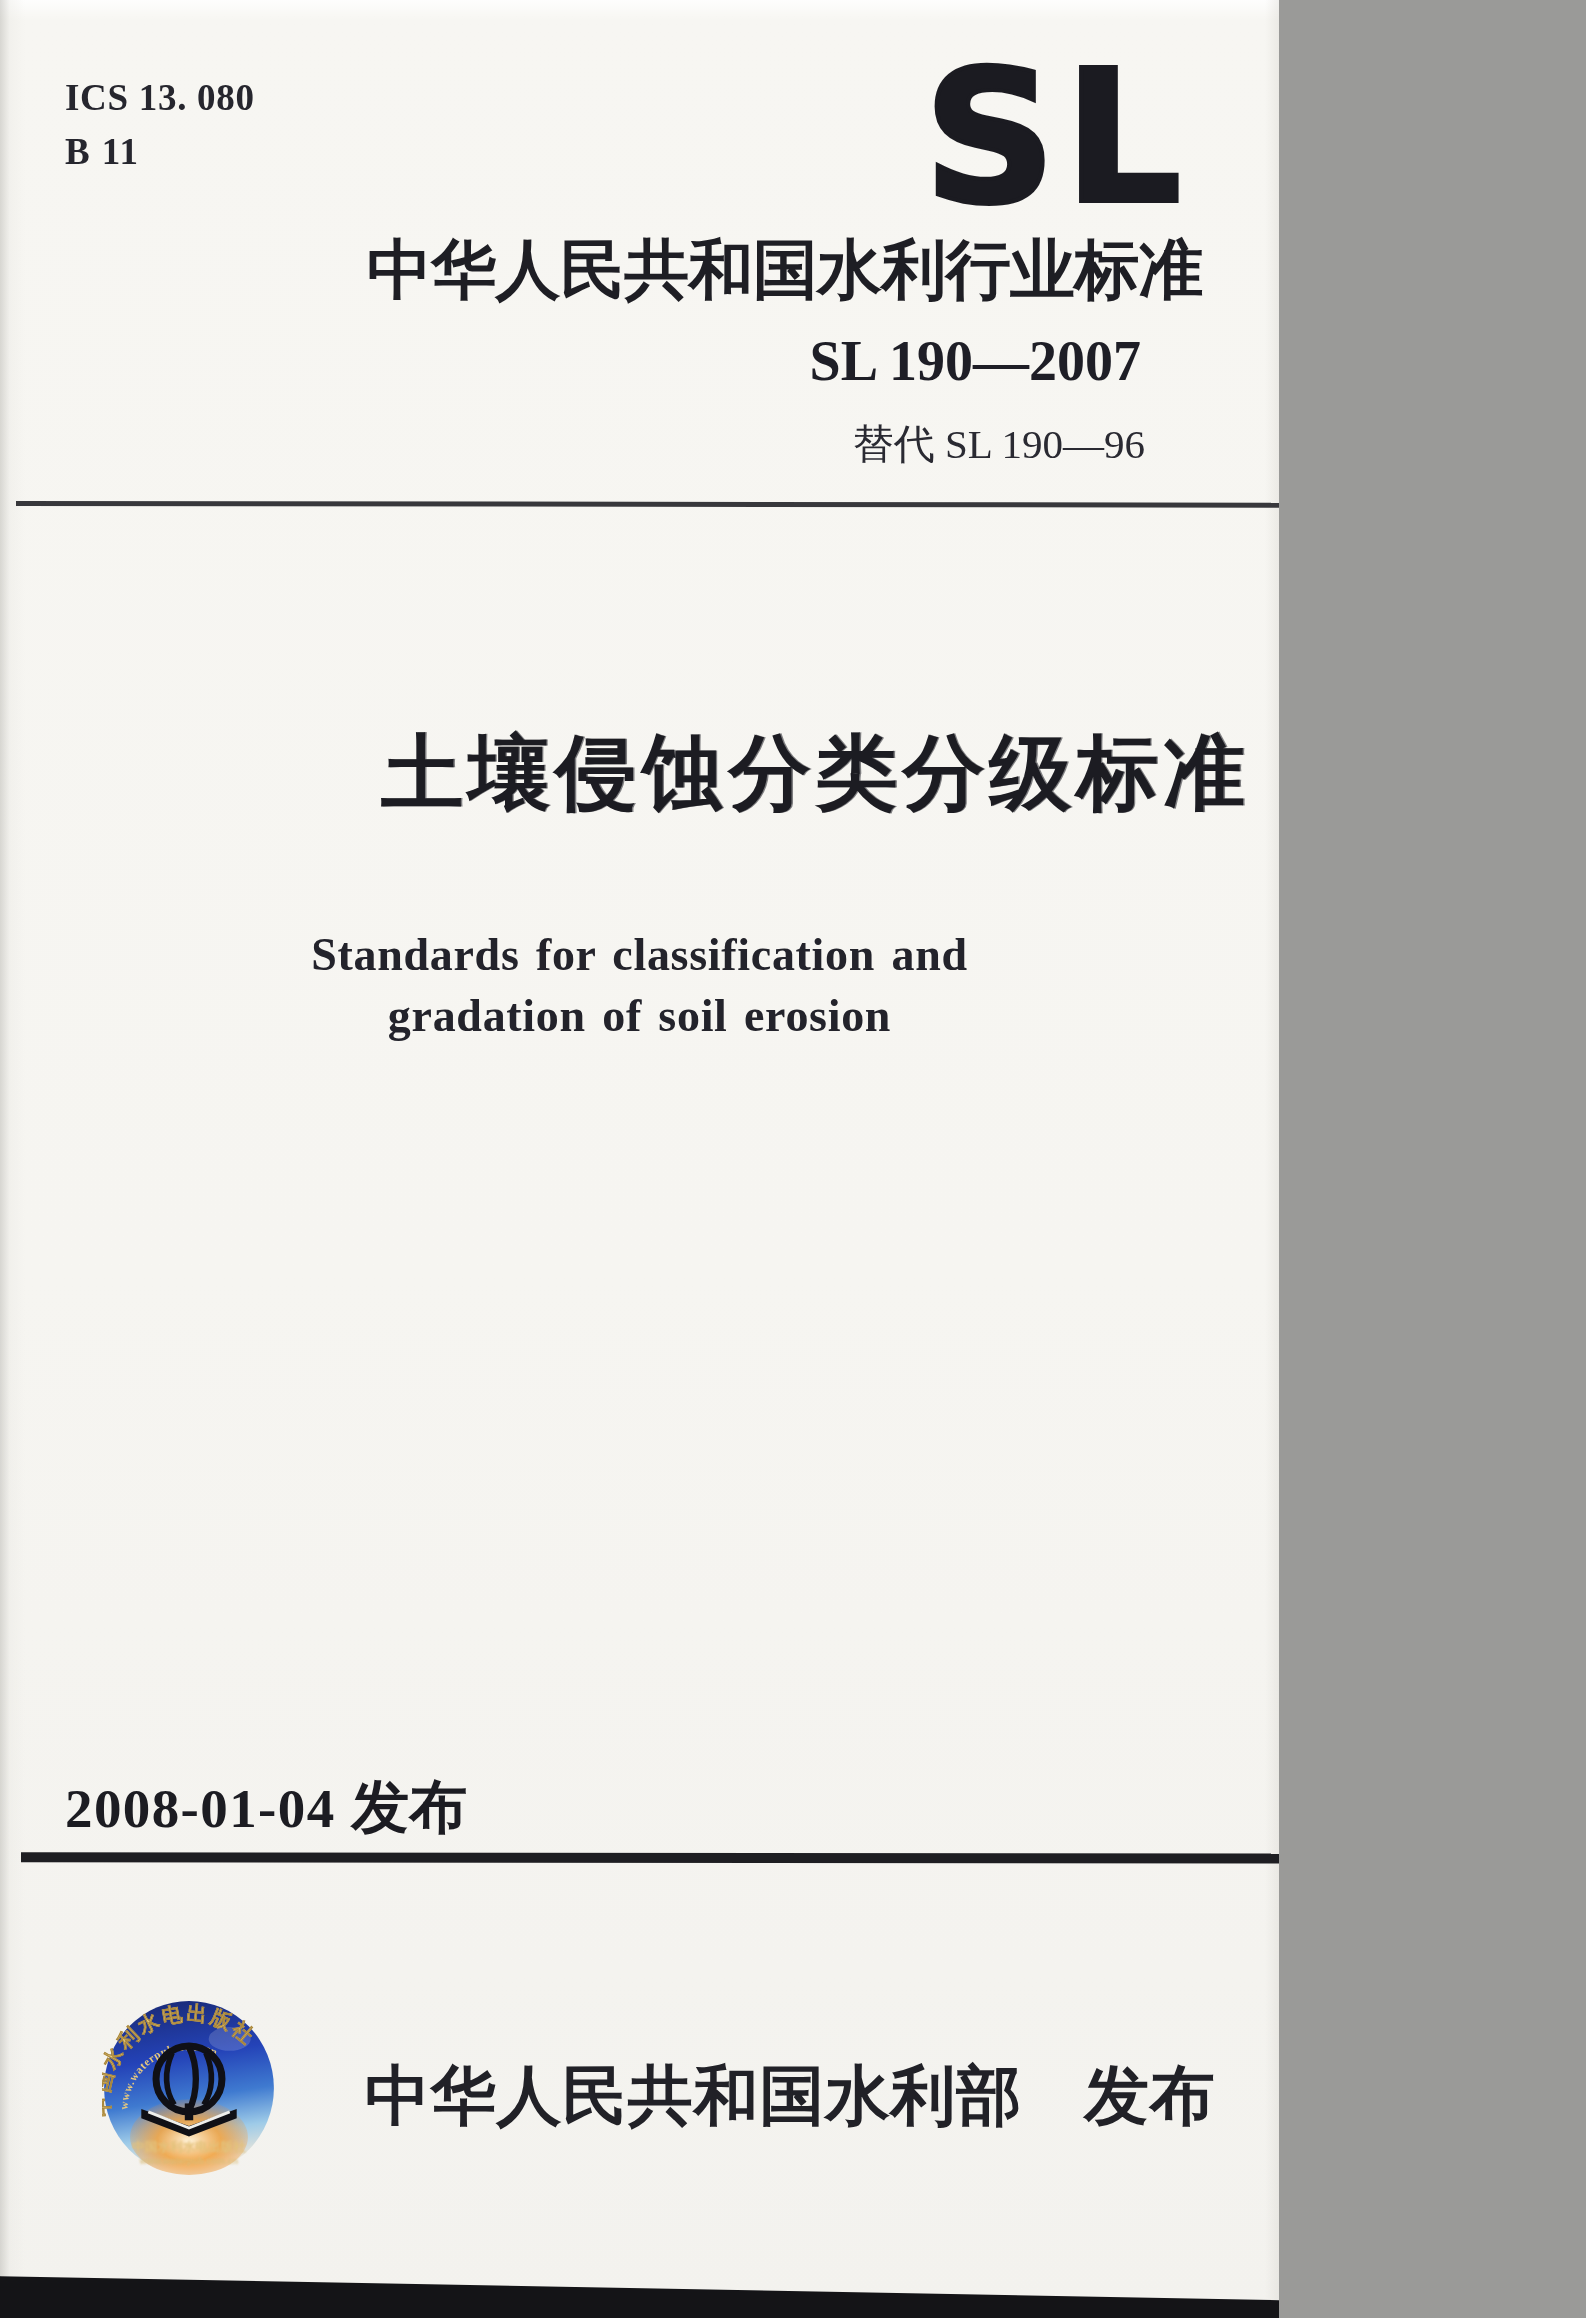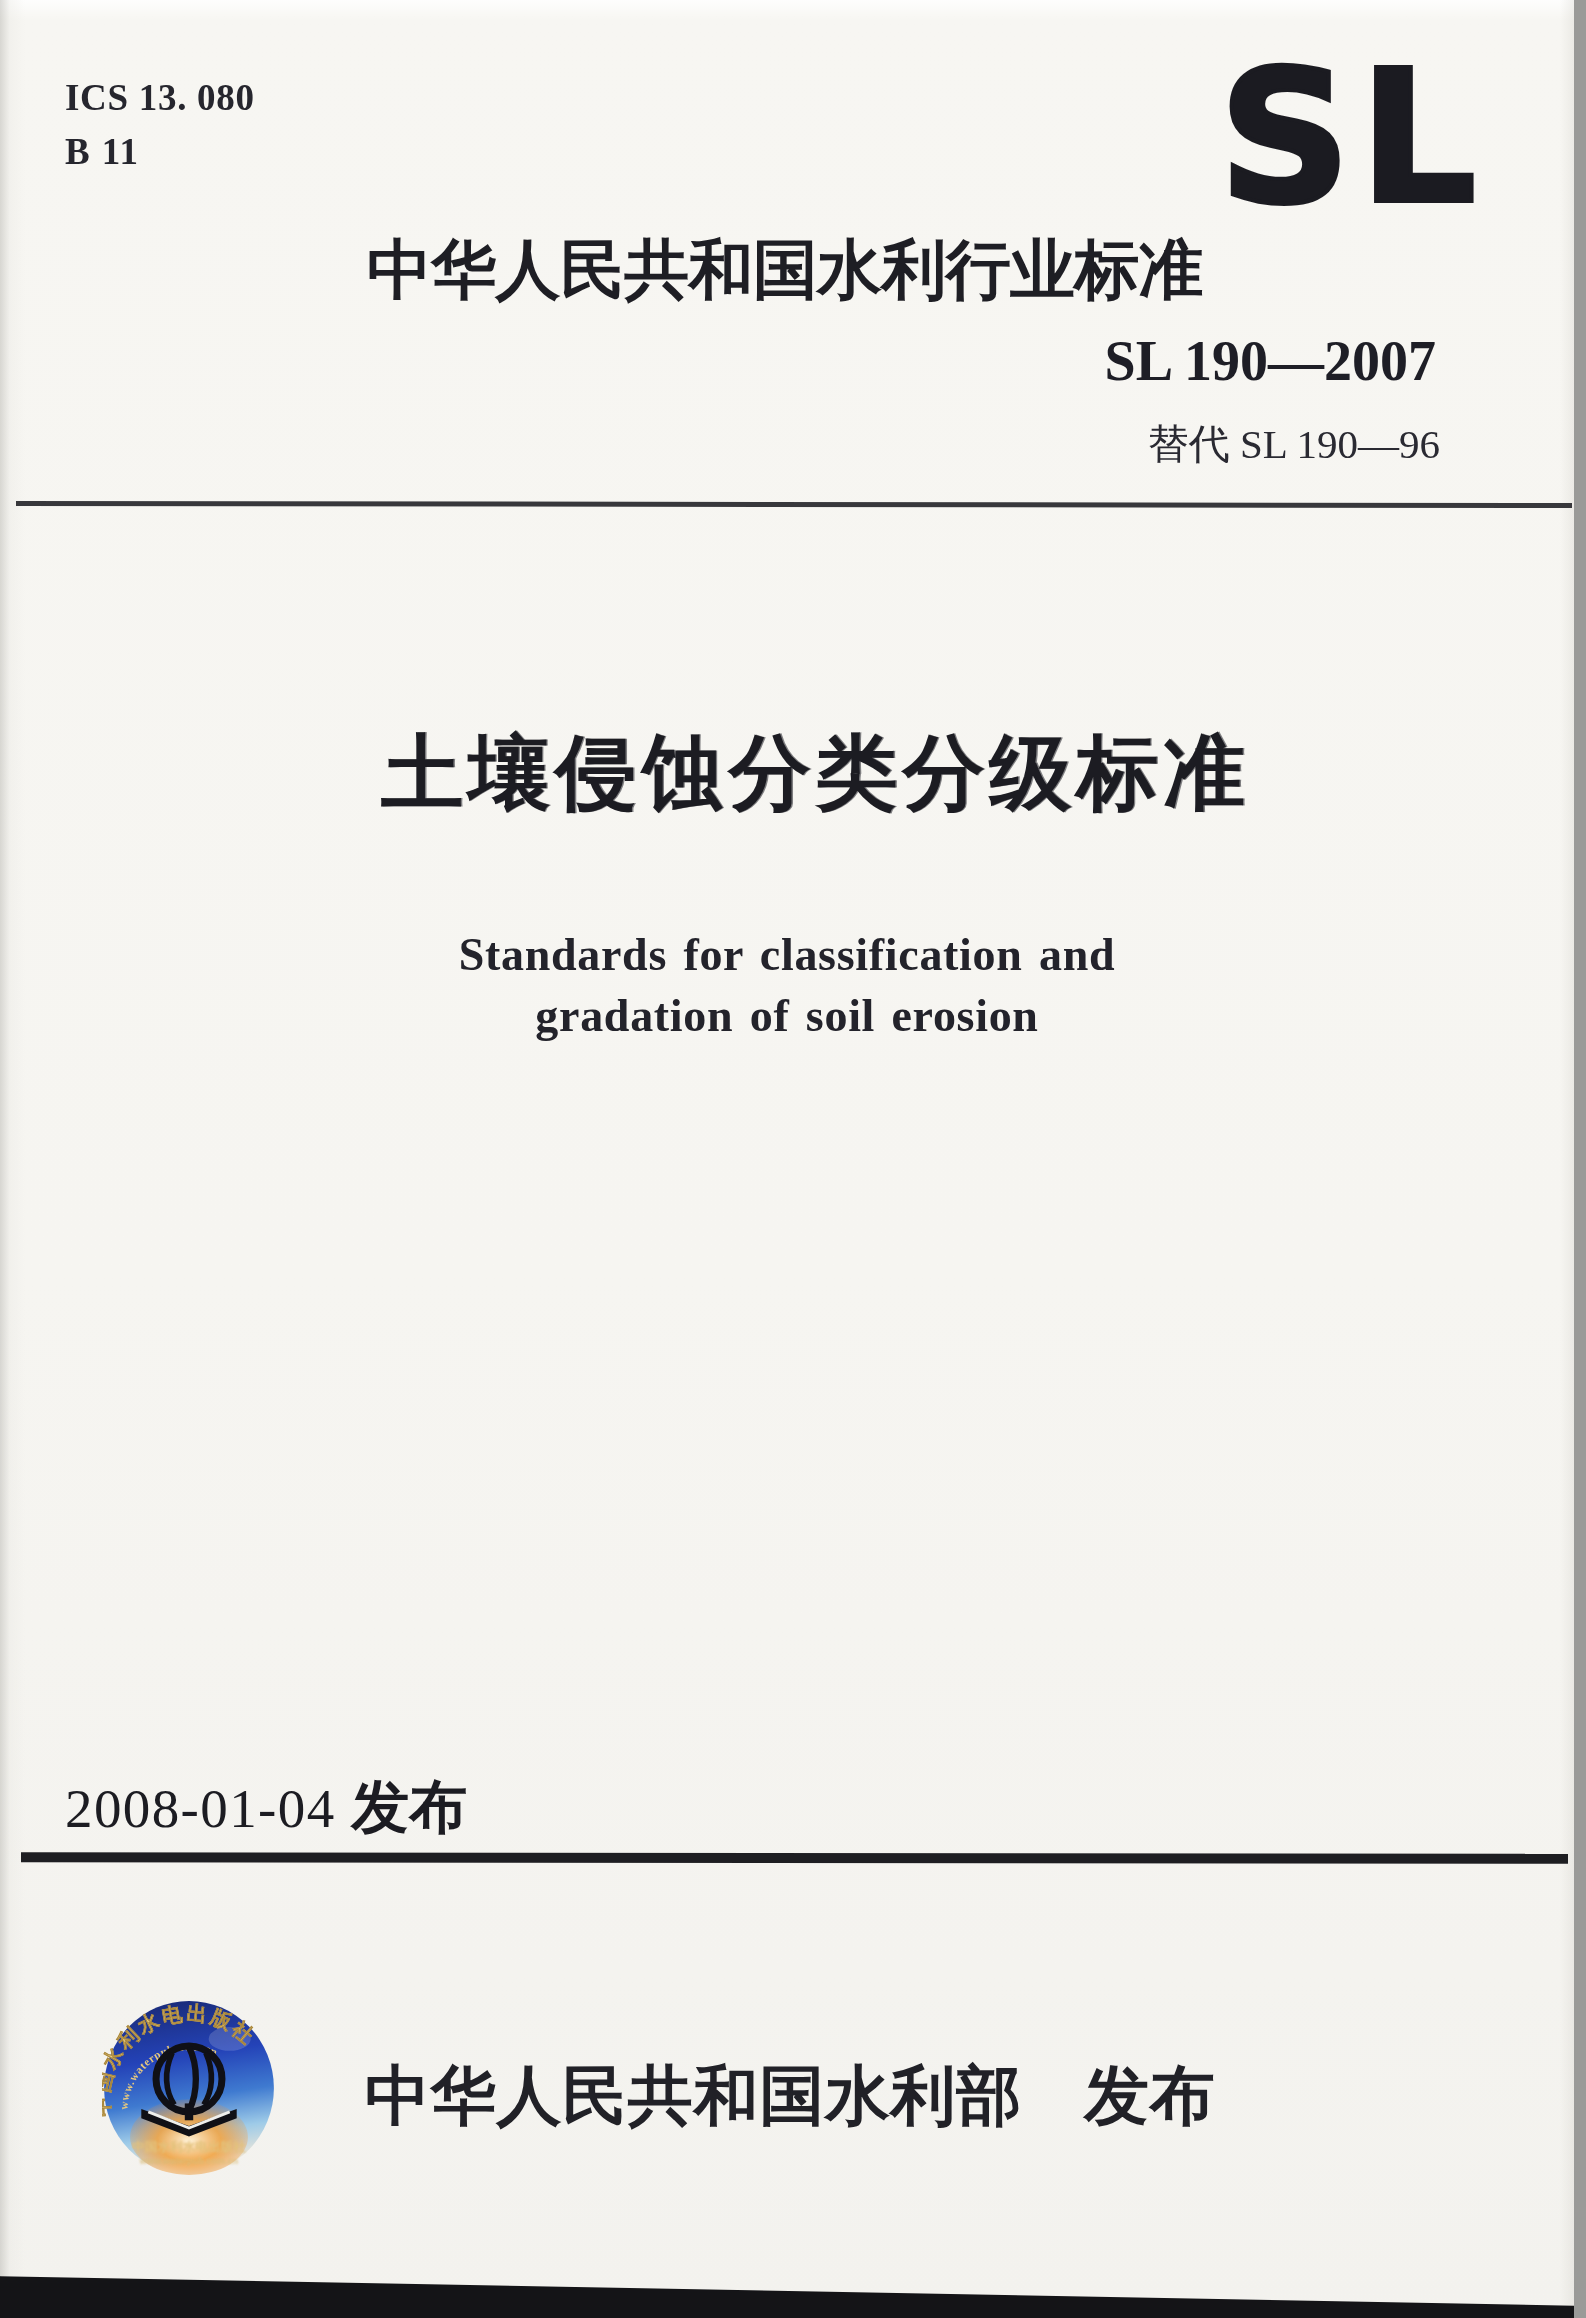--- a/index.html
+++ b/index.html
@@ -1,17 +1,17 @@
 <!DOCTYPE html>
 <html style="font-size:11.2px"><head>
 <meta charset="utf-8">
 <style>
   html,body{margin:0;padding:0;background:#9a9a98;}
   .page{
-    position:relative;width:1574px;height:2319px;overflow:hidden;
+    position:relative;width:1279px;height:2319px;overflow:hidden;
     background:
       linear-gradient(90deg, rgba(184,183,178,.50), rgba(230,229,224,.30) 9.8px, rgba(246,245,241,0) 25px),
       linear-gradient(270deg, rgba(205,203,196,.28), rgba(246,245,241,0) 14px),
       linear-gradient(180deg, rgba(255,255,255,.85), rgba(246,245,241,0) 21px),
       linear-gradient(180deg,#f7f6f2 0%,#f6f5f1 55%,#f3f2ee 100%);
     font-family:"Liberation Sans","DejaVu Sans",sans-serif;color:#23232a;
   }
   .abs{position:absolute;line-height:1;white-space:nowrap;}
   .serif{font-family:"Liberation Serif","DejaVu Serif",serif;}
   .ics{left:65px;top:79px;font-weight:700;font-size:37px;letter-spacing:0.7px;color:#26262e;}
@@ -27,21 +27,21 @@
   .rule-thin{left:15.5px;top:502px;width:1556px;height:4.9px;background:#38383c;transform:rotate(.08deg);}
   .title-cn{left:360px;top:732px;font-weight:700;font-size:82px;letter-spacing:4.9px;color:#1c1c22;
     text-shadow:1.4px 0 0 rgba(28,28,34,.55);margin-left:21px;}
   .title-en{left:0;width:100%;text-align:center;font-weight:700;font-size:46px;
     letter-spacing:0.7px;word-spacing:4.2px;color:#23232b;}
   .en1{top:932px;}
   .en2{top:993px;}
   .date-row{top:1778px;display:flex;align-items:baseline;}
   .date-left{left:65px;}
   .date-right{right:78px;}
-  .date-num{font-family:"Liberation Serif","DejaVu Serif",serif;font-weight:400;font-size:55px;
+  .date-num{font-family:"Liberation Serif","DejaVu Serif",serif;font-weight:700;font-size:55px;
     letter-spacing:1.4px;color:#1c1c22;}
   .date-lbl{font-weight:700;font-size:58px;margin-left:15.5px;color:#1c1c22;}
   .rule-thick{left:21px;top:1853px;width:1547px;height:9.8px;background:#1e1e22;transform:rotate(.06deg);}
   .publisher-row{left:365px;top:2064px;display:flex;align-items:baseline;font-weight:600;
     font-size:65px;letter-spacing:0.7px;color:#212127;font-family:Liberation Serif, serif;}
   .pub-gap{width:62px;}
   .press-logo{left:102px;top:1998px;width:174px;height:180px;}
   .bottom-band{
     left:0;top:2272px;width:1587px;height:46px;background:#141417;
     clip-path:polygon(0 4.2px,100% 34px,100% 46px,0 46px);

